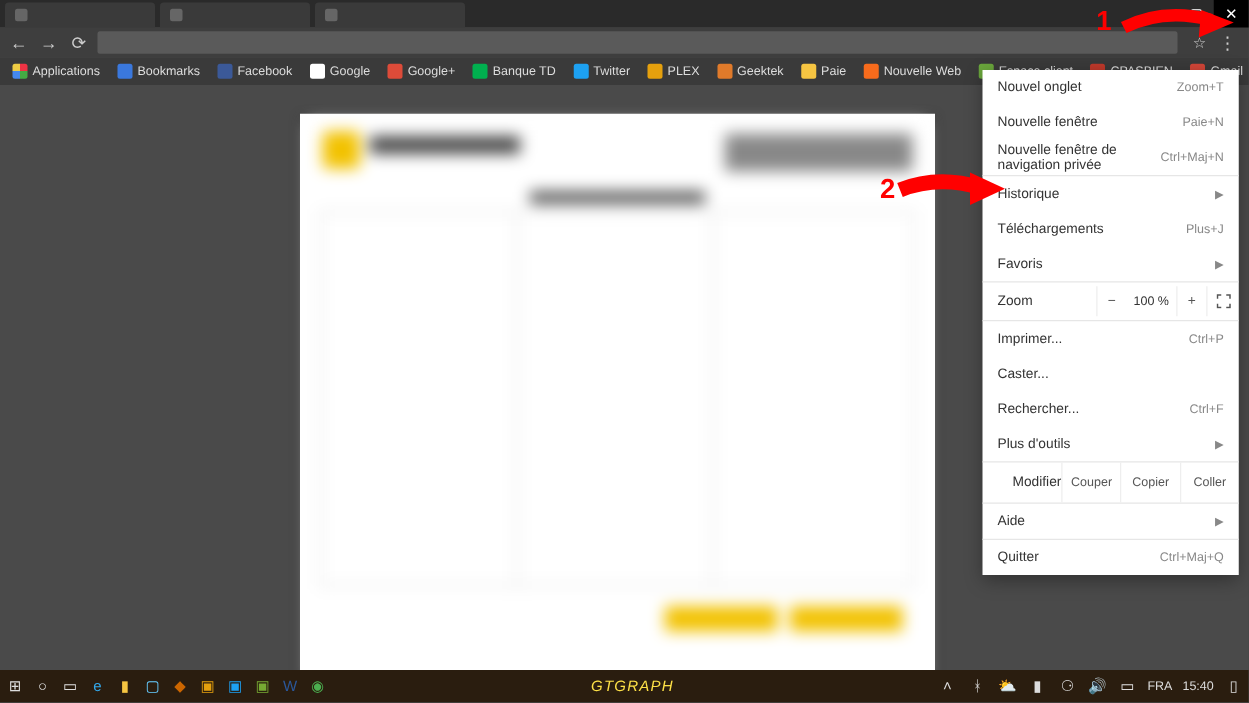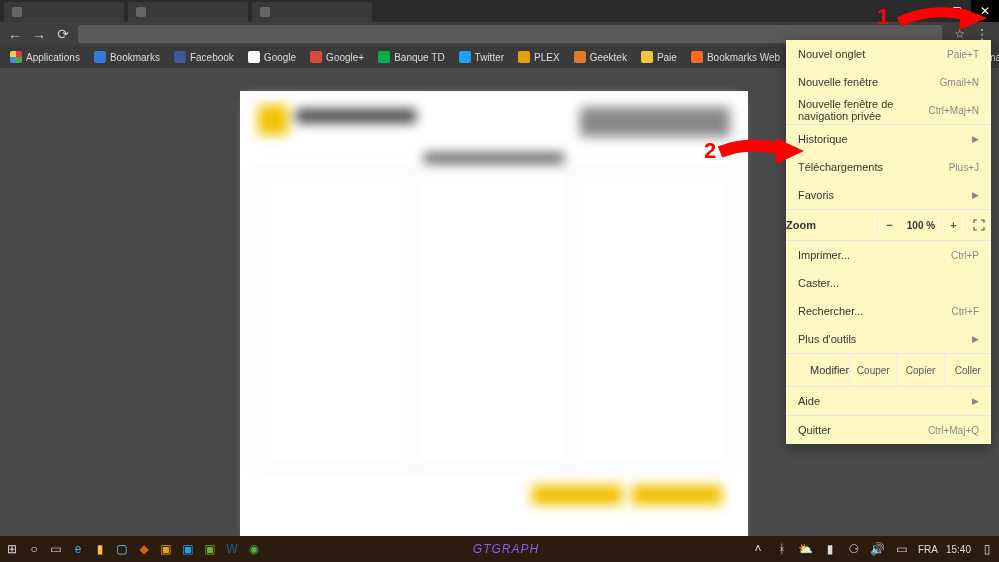--- a/index.html
+++ b/index.html
@@ -34,26 +34,26 @@
 .page-sub { position: absolute; top: 56px; left: 50%; transform: translateX(-50%); width: 140px; height: 10px; background: #555; }
 .page-table { position: absolute; top: 72px; left: 10px; right: 10px; height: 300px; border: 1px solid #ccc; }
 .page-table::before, .page-table::after { content:""; position:absolute; background:#ccc; }
 .page-table::before { top:0; bottom:0; left:33%; width:1px; }
 .page-table::after  { top:0; bottom:0; left:66%; width:1px; }
 .page-yellow2 { position: absolute; bottom: 40px; right: 20px; width: 90px; height: 20px; background: #f2c200; }
 .page-yellow3 { position: absolute; bottom: 40px; right: 120px; width: 90px; height: 20px; background: #f2c200; }
 .page-footer-text { position: absolute; bottom: 6px; left: 8px; right: 8px; font-size: 9px; color: #333; text-align: left; }
 
 
-.menu { position: absolute; top: 40px; right: 8px; width: 205px; background: #fef9c3; box-shadow: 0 4px 14px rgba(0,0,0,.35); font-size: 11px; color: #333; z-index: 50; }
+.menu { position: absolute; top: 56px; right: 8px; width: 205px; background: #ffffff; box-shadow: 0 4px 14px rgba(0,0,0,.35); font-size: 11px; color: #333; z-index: 50; }
 .menu .mi { height: 28px; display: flex; align-items: center; justify-content: space-between; padding: 0 12px; }
 .menu .mi .shortcut { color: #888; font-size: 10px; }
 .menu .mi .sub-arrow { color: #888; font-size: 9px; }
 .menu hr { border: none; border-top: 1px solid #e6e6e6; }
-.menu .zoom-row { height: 30px; display: flex; align-items: center; padding-left: 0; font-weight: bold; }
+.menu .zoom-row { height: 30px; display: flex; align-items: center; padding-left: 12px; }
 .menu .zoom-row .zlabel { flex: 1; }
 .menu .zoom-row .zbtn { width: 24px; height: 24px; display: flex; align-items: center; justify-content: center; color: #555; border-left: 1px solid #eee; }
 .menu .zoom-row .zval { width: 40px; text-align: center; font-size: 10px; }
 .menu .zoom-row .full { width: 26px; height: 24px; display:flex; align-items:center; justify-content:center; border-left:1px solid #eee; }
 .menu .edit-row { height: 32px; display: flex; align-items: center; }
 .menu .edit-row .elabel { flex: 1; padding-left: 24px; }
 .menu .edit-row .ebtn { width: 48px; height: 32px; display:flex; align-items:center; justify-content:center; border-left:1px solid #eee; font-size: 10px; color:#555; }
 
 
 .arrow { position: absolute; z-index: 100; }
@@ -61,21 +61,21 @@
 .arrow svg { display:block; }
 .arrow1 { top: 4px; right: 8px; width: 100px; height: 30px; }
 .arrow1 .num { left: -14px; top: 0; }
 .arrow2 { top: 134px; left: 706px; width: 100px; height: 34px; }
 .arrow2 .num { left: -2px; top: 4px; }
 
 
 .taskbar { position: absolute; bottom: 0; left: 0; right: 0; height: 26px; background: #2a1d0f; display: flex; align-items: center; padding: 0 4px; color: #ddd; }
 .tb-left { display: flex; align-items: center; gap: 6px; }
 .tb-ico { width: 16px; height: 16px; display:flex; align-items:center; justify-content:center; font-size: 12px; }
-.tb-spacer { flex: 1; text-align: center; color:#8b5cf6; font-size:12px; letter-spacing:1px; font-style:italic; }
+.tb-spacer { flex: 1; text-align: center; color:#fde047; font-size:12px; letter-spacing:1px; font-style:italic; }
 .tb-right { display: flex; align-items: center; gap: 8px; font-size: 10px; }
 </style>
 </head>
 <body>
 
 <div class="tabstrip">
   <div class="tab">
       <span class="tab-icon"></span>
       <span></span>
     </div>
@@ -144,21 +144,21 @@
   <div class="bm">
       <span class="bm-ico" style="background:#e07a2a"></span>
       <span>Geektek</span>
     </div>
   <div class="bm">
       <span class="bm-ico" style="background:#f6c542"></span>
       <span>Paie</span>
     </div>
   <div class="bm">
       <span class="bm-ico" style="background:#f76b1c"></span>
-      <span>Bookmarks Web</span>
+      <span>Nouvelle Web</span>
     </div>
   <div class="bm">
       <span class="bm-ico" style="background:#6aa63c"></span>
       <span>Espace client</span>
     </div>
   <div class="bm">
       <span class="bm-ico" style="background:#c0392b"></span>
       <span>CPASBIEN</span>
     </div>
   <div class="bm">
@@ -179,25 +179,25 @@
       <div class="page-yellow2"></div>
       <div class="page-yellow3"></div>
     </div>
     <div class="page-footer-text">Vos paiements sont acceptés à la plupart des banques ou caisses populaires. Retournez cette partie avec votre remise.</div>
   </div>
 </div>
 
 <div class="menu">
   <div class="mi">
       <span>Nouvel onglet</span>
-      <span class="shortcut">Paie+T</span>
+      <span class="shortcut">Zoom+T</span>
     </div>
   <div class="mi">
       <span>Nouvelle fenêtre</span>
-      <span class="shortcut">Gmail+N</span>
+      <span class="shortcut">Paie+N</span>
     </div>
   <div class="mi">
       <span>Nouvelle fenêtre de navigation privée</span>
       <span class="shortcut">Ctrl+Maj+N</span>
     </div>
   <hr>
   <div class="mi">
       <span>Historique</span>
       <span class="sub-arrow">▶</span>
     </div>

